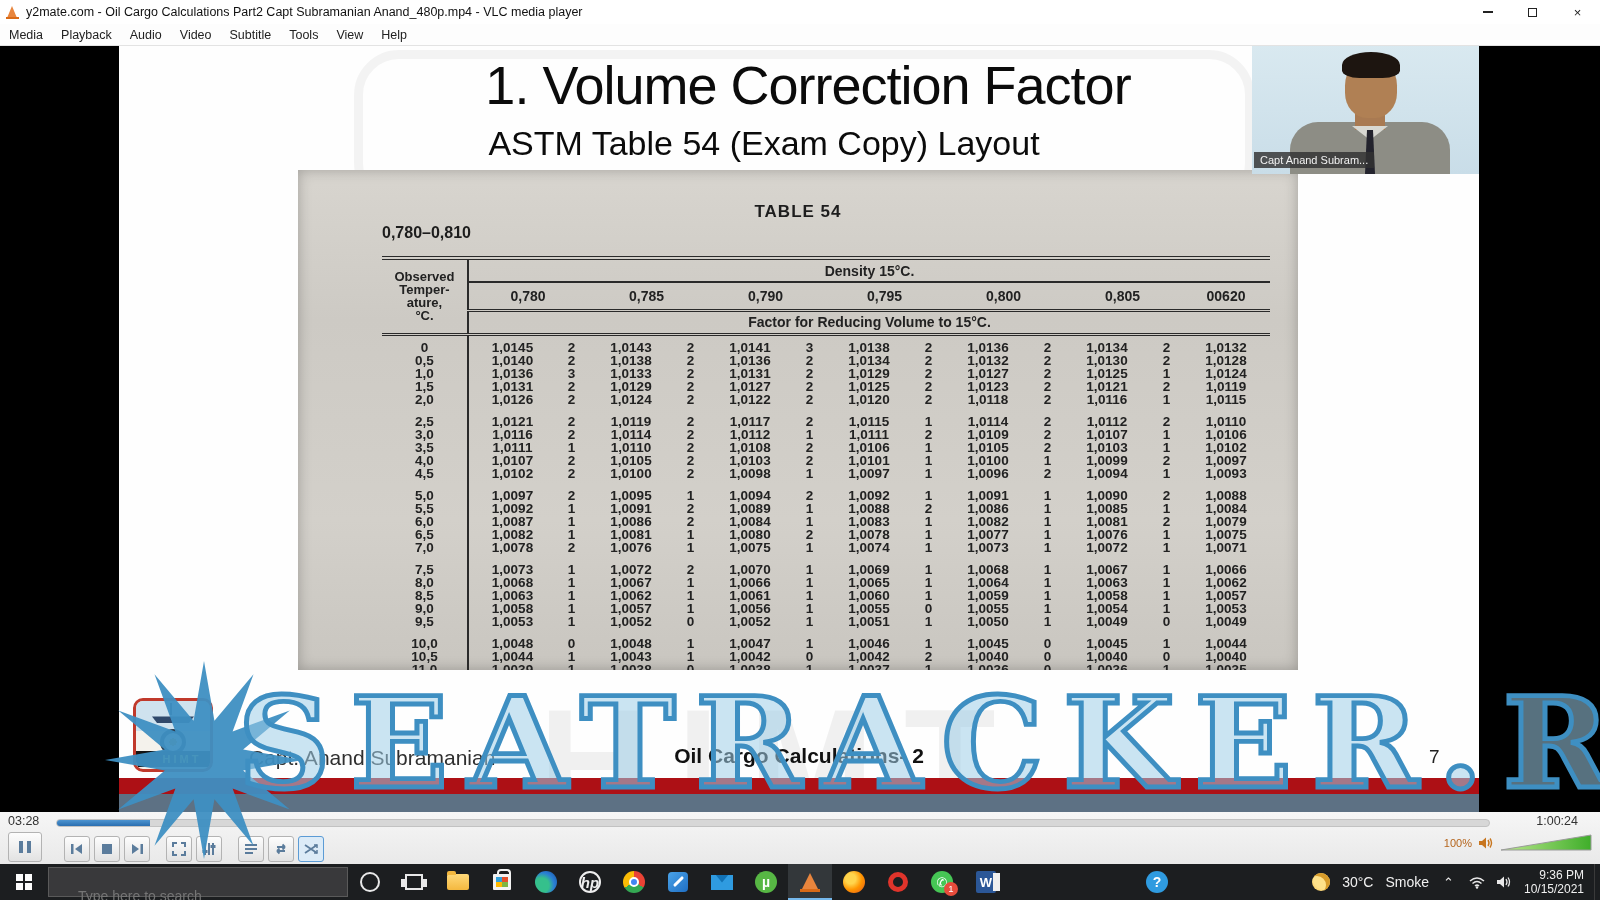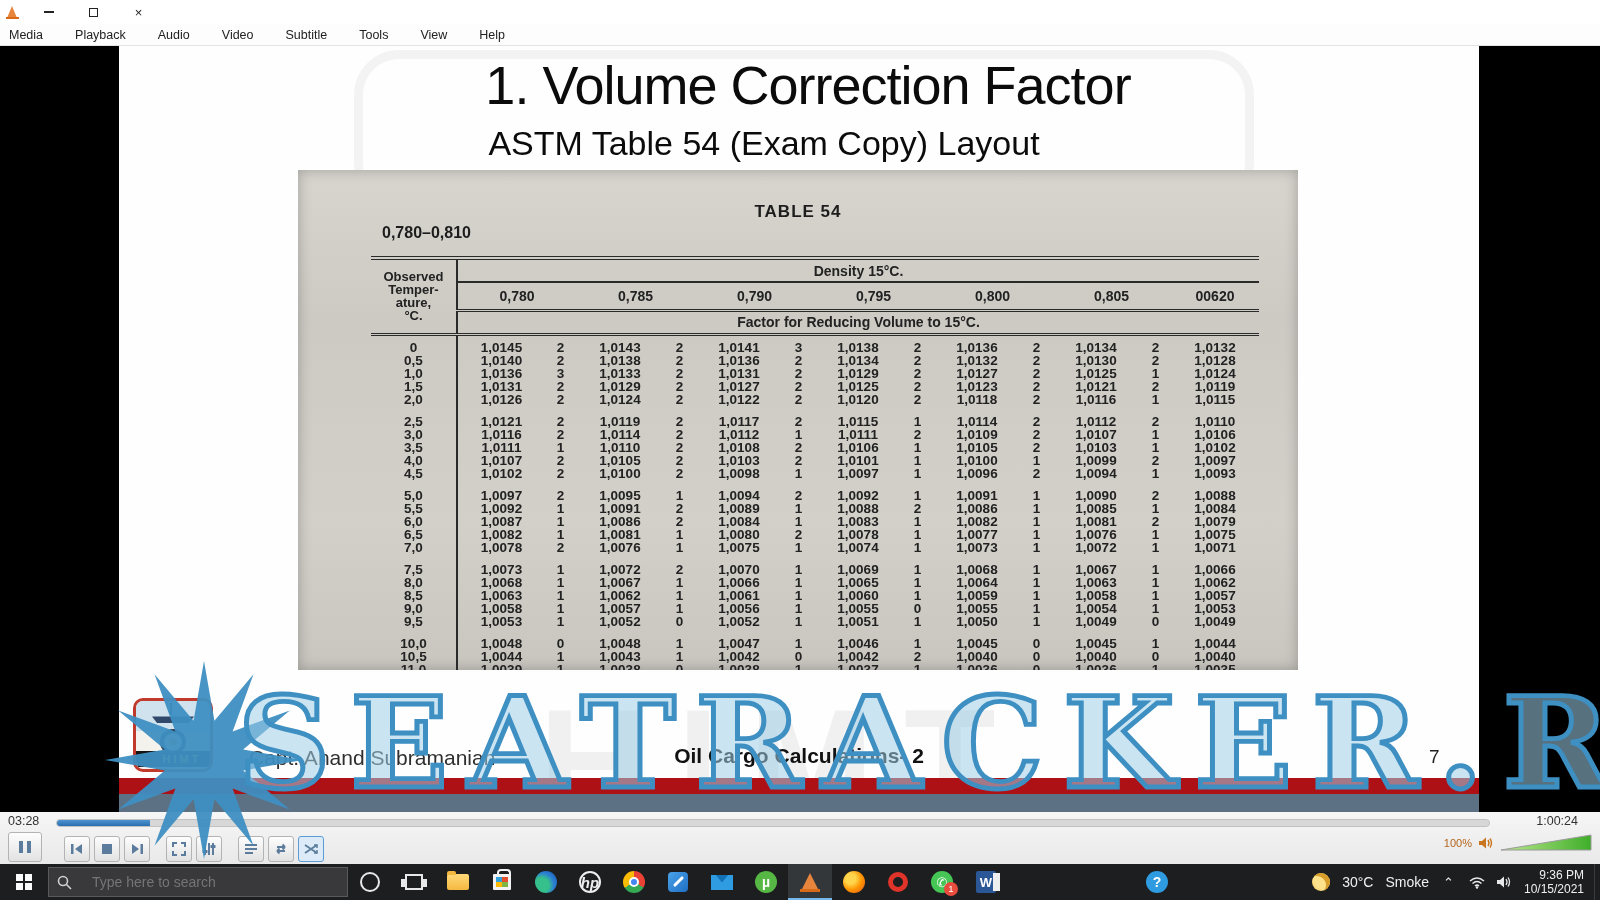--- a/index.html
+++ b/index.html
@@ -15,21 +15,21 @@
       border-bottom:12px solid #e8853d; }
   #vlc-cone:after { content:""; position:absolute; left:0; bottom:0; width:13px; height:2px; background:#d96a17; }
   .wincaption { flex:1; white-space:nowrap; overflow:hidden; }
   .winbtns { display:flex; height:24px; }
   .winbtn { width:45px; height:24px; display:flex; align-items:center; justify-content:center;
             font-size:13px; color:#222; }
   .winbtn .sq { width:9px; height:9px; border:1px solid #222; }
   .winbtn .mini { width:10px; height:1.5px; background:#222; }
 
   #menubar { position:absolute; left:0; top:24px; width:1600px; height:22px; background:#fdfdfd;
-             border-bottom:1px solid #e3e3e3; display:flex; align-items:center; font-size:12.5px; color:#222;gap:14px; }
+             border-bottom:1px solid #e3e3e3; display:flex; align-items:center; font-size:12.5px; color:#222; }
   .menu-item { padding:0 9px; height:22px; line-height:22px; }
 
   
   #video { position:absolute; left:0; top:46px; width:1600px; height:766px; background:#000; overflow:hidden; }
   #slide { position:absolute; left:119px; top:0; width:1360px; height:766px; background:#fefefe; overflow:hidden; }
 
   #ghost-rect { position:absolute; left:235px; top:4px; width:900px; height:158px;
                 border:9px solid rgba(0,0,0,0.045); border-radius:45px; }
   #ghost-himt { position:absolute; left:420px; top:630px; font-size:150px; font-weight:800;
                 color:rgba(0,0,0,0.055); letter-spacing:30px; font-family:"Liberation Sans",sans-serif; }
@@ -41,21 +41,21 @@
 
   
   #scan { position:absolute; left:179px; top:124px; width:1000px; height:500px;
           background:linear-gradient(180deg,#d8d5cf 0%, #cdcac4 30%, #d3d0ca 70%, #c9c6c0 100%);
           overflow:hidden; color:#1d1d1d; box-shadow:0 0 14px rgba(0,0,0,.25) inset; }
   #scan-title { position:absolute; left:0; top:32px; width:1000px; text-align:center;
                 font-size:17px; font-weight:bold; letter-spacing:1px; }
   #scan-range { position:absolute; left:84px; top:54px; font-size:16px; font-weight:bold; }
   #scan-sub { position:absolute; left:0; top:54px; width:1000px; text-align:center;
               font-size:16px; font-weight:bold; }
-  #t54 { position:absolute; left:73px; top:86px; border-collapse:collapse;
+  #t54 { position:absolute; left:84px; top:86px; border-collapse:collapse;
          font-weight:bold; color:#222; }
   #t54 th, #t54 td { font-size:13.5px; text-align:center; vertical-align:middle; }
   #t54 { border-top:4px double #2a2a2a; }
   #t54 .temphead { width:86px; border-right:2px solid #2a2a2a; font-size:13px; line-height:13px; padding:4px 2px; }
   #t54 .density-span { border-bottom:2px solid #2a2a2a; font-size:14px; height:24px; }
   #t54 .dens { border-bottom:3px double #2a2a2a; height:28px; font-size:14px; }
   #t54 .factor-span { height:24px; font-size:14px; }
   #t54 tbody tr:first-child td { border-top:3px double #2a2a2a; padding-top:5px; }
   #t54 td { height:13px; line-height:13px; font-size:13.5px; }
   #t54 td.temp { width:86px; border-right:2px solid #2a2a2a; }
@@ -125,21 +125,21 @@
   #volume { position:absolute; right:8px; top:22px; display:flex; align-items:center; gap:6px; }
   #vol-label { font-size:11px; color:#b5651d; }
 
   
   #taskbar { position:absolute; left:0; top:864px; width:1600px; height:36px; background:#1c1e20;
              display:flex; align-items:center; z-index:100; color:#eee; }
   #start { width:48px; height:36px; display:flex; align-items:center; justify-content:center; }
   .winlogo { display:grid; grid-template-columns:7px 7px; grid-template-rows:7px 7px; gap:1.5px; }
   .winlogo i { background:#fdfdfd; }
   #searchbox { width:300px; height:30px; background:#39393b; border:1px solid #5a5a5a;
-               display:flex; align-items:center; padding:0 8px; gap:20px; }
+               display:flex; align-items:center; padding:0 8px; gap:20px;flex-direction:column; }
   #searchbox input { background:transparent; border:none; outline:none; color:#cfcfcf;
                      font-size:14px; width:240px; font-family:"Liberation Sans",sans-serif; }
   .tb-ico { width:44px; height:36px; display:flex; align-items:center; justify-content:center; position:relative; }
   .tb-ico.active { background:#33373a; box-shadow:inset 0 -2px 0 #76b9ed; }
   .badge { position:absolute; right:6px; bottom:4px; min-width:14px; height:14px; background:#e74c3c;
            border-radius:7px; color:#fff; font-size:9.5px; line-height:14px; text-align:center; padding:0 2px; }
   .ico-cortana { width:20px; height:20px; border:2px solid #e8e8e8; border-radius:50%; }
   .ico-taskview { width:18px; height:16px; border:2px solid #e8e8e8; position:relative; }
   .ico-taskview:before { content:""; position:absolute; left:-6px; top:3px; width:4px; height:8px; background:#e8e8e8; }
   .ico-taskview:after { content:""; position:absolute; right:-6px; top:3px; width:4px; height:8px; background:#e8e8e8; }
@@ -186,20 +186,21 @@
   .chev { color:#e8e8e8; font-size:13px; margin:0 8px; }
   #clock { text-align:right; font-size:12px; line-height:14px; color:#f0f0f0; margin:0 10px 0 8px; white-space:nowrap; }
   #edge-sliver { width:6px; height:36px; border-left:1px solid #3a3a3a; }
   .spacer { flex:1; }
 </style>
 </head>
 <body>
 
 <div id="titlebar">
   <div id="vlc-cone"></div>
+  <div class="wincaption">y2mate.com - Oil Cargo Calculations Part2  Capt Subramanian Anand_480p.mp4 - VLC media player</div>
   <div class="winbtns">
     <div class="winbtn">
         <span class="mini"></span>
       </div>
     <div class="winbtn">
         <span class="sq"></span>
       </div>
     <div class="winbtn">×</div>
   </div>
 </div>
@@ -615,20 +616,29 @@
               <td class="val">1,0036</td>
               <td class="diff">0</td>
               <td class="val">1,0036</td>
               <td class="diff">1</td>
               <td class="val">1,0035</td>
             </tr>
           </tbody>
       </table>
     </div>
 
+    <div id="webcam">
+      <div class="cam-shoulders"></div>
+      <div class="cam-neck"></div>
+      <div class="cam-head"></div>
+      <div class="cam-hair"></div>
+      <div class="cam-collar"></div>
+      <div class="cam-tie"></div>
+      <div id="cam-caption">Capt Anand Subram...</div>
+    </div>
 
     <div id="himt-logo">
       <div class="himt-box">
         <div class="himt-sky"></div>
         <div class="himt-ship"></div>
         <div class="himt-mast"></div>
         <div class="himt-wheel"></div>
         <div class="himt-ribbon">
             <span>HIMT</span>
           </div>

